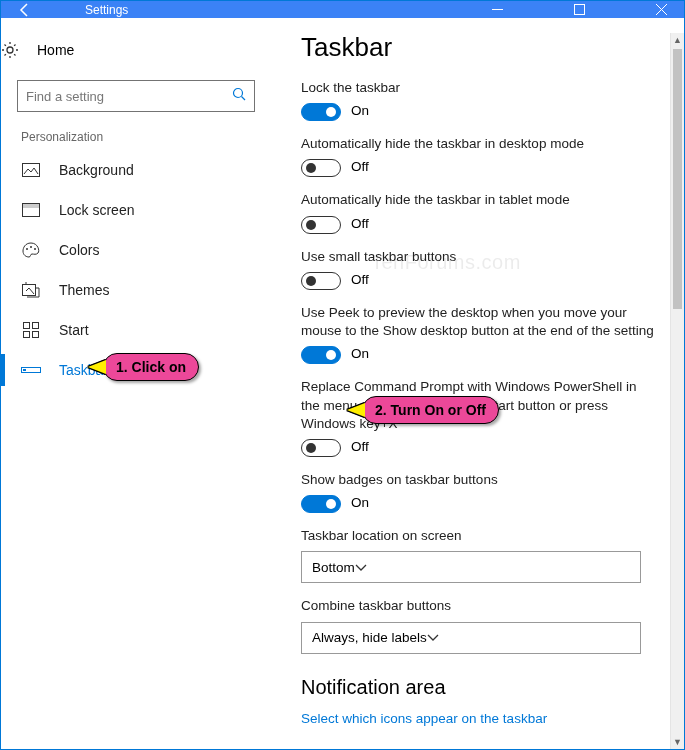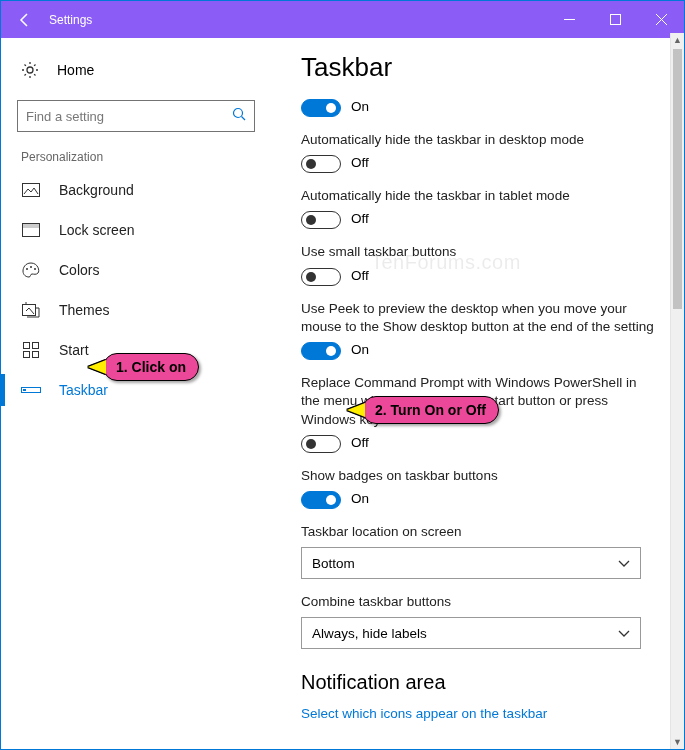--- a/index.html
+++ b/index.html
@@ -1,30 +1,30 @@
 <!DOCTYPE html>
 <html><head>
 <meta charset="utf-8">
 <style>
 * { box-sizing: border-box; margin: 0; padding: 0; font-family: "Segoe UI", Tahoma, sans-serif; }
 body { width: 685px; height: 750px; background: #fff; overflow: hidden; position: relative; border: 1px solid #0078d7; }
 
 
-.titlebar { height: 37px; background: #8b5cf6; color: #fff; display: flex; align-items: center; font-size: 12px; }
+.titlebar { height: 17px; background: #3b82f6; color: #fff; display: flex; align-items: center; font-size: 12px; gap: 36px; }
 .titlebar .back { width: 48px; height: 32px; display: flex; align-items: center; justify-content: center; cursor: pointer; }
 .titlebar .title { flex: 0 0 auto; padding-left: 0px; }
 .titlebar .spacer { flex: 1; }
 .titlebar .winbtn { width: 46px; height: 32px; display: flex; align-items: center; justify-content: center; cursor: pointer; }
 .titlebar svg { stroke: #fff; fill: none; }
 
 .content { display: flex; height: calc(100% - 32px); position: relative; }
 
 
 .sidebar { width: 270px; padding: 12px 0 0 0; }
-.home-row { display: flex; align-items: center; height: 40px; padding-left: 20px; cursor: pointer; font-size: 14px; }
+.home-row { display: flex; align-items: center; height: 40px; cursor: pointer; font-size: 14px; }
 .home-row svg { margin-right: 18px; }
 .searchbox { margin: 10px 16px 10px 16px; height: 32px; border: 1px solid #737373; display: flex; align-items: center; padding: 0 8px; }
 .searchbox input { flex: 1; border: none; outline: none; font-size: 13px; color: #333; }
 .searchbox input::placeholder { color: #777; }
 .searchbox .sicon { color: #0078d7; }
 .group-label { font-size: 12px; color: #666; padding: 8px 0 6px 20px; }
 .nav-item { display: flex; align-items: center; height: 40px; padding-left: 20px; cursor: pointer; font-size: 14px; color: #222; position: relative; }
 .nav-item .nicon { width: 20px; margin-right: 18px; display: flex; align-items: center; justify-content: center; }
 .nav-item.selected { color: #0078d7; }
 .nav-item.selected::before { content: ""; position: absolute; left: 0; top: 4px; bottom: 4px; width: 4px; background: #0078d7; }
@@ -33,21 +33,21 @@
 .main { flex: 1; padding: 14px 30px 0 30px; overflow-y: hidden; position: relative; }
 .main h1 { font-size: 26px; font-weight: 400; margin-bottom: 16px; }
 .setting { margin-bottom: 14px; }
 .setting .label { font-size: 13.5px; color: #222; margin-bottom: 6px; line-height: 1.35; }
 .toggle-row { display: flex; gap: 10px; }
 .toggle { width: 40px; height: 18px; border-radius: 10px; border: 1px solid #333; position: relative; cursor: pointer; background: #fff; }
 .toggle .knob { width: 10px; height: 10px; border-radius: 50%; background: #333; position: absolute; top: 3px; left: 4px; }
 .toggle.on { background: #0078d7; border-color: #0078d7; }
 .toggle.on .knob { background: #fff; left: auto; right: 4px; }
 .toggle-state { font-size: 13.5px; }
-.selectbox { width: 100%; max-width: 340px; height: 32px; border: 1px solid #999; display: flex; align-items: center; justify-content: space-between; padding: 0 10px; font-size: 13.5px; cursor: pointer; margin-top: 4px; }
+.selectbox { width: 100%; max-width: 340px; height: 32px; border: 1px solid #999; display: flex; align-items: center; justify-content: flex-start; padding: 0 10px; font-size: 13.5px; cursor: pointer; margin-top: 4px; }
 .subhead { font-size: 20px; font-weight: 400; margin: 22px 0 12px 0; }
 .link { font-size: 13.5px; color: #0078d7; cursor: pointer; margin-bottom: 10px; display: block; }
 .watermark { position: absolute; top: 250px; left: 370px; font-size: 20px; color: rgba(0,0,0,0.08); font-weight: 500; letter-spacing: .5px; pointer-events: none; }
 
 
 .scrollbar-track { position: absolute; right: 0; top: 32px; bottom: 0; width: 14px; background: #f0f0f0; border-left: 1px solid #e4e4e4; }
 .scrollbar-thumb { position: absolute; left: 2px; right: 2px; top: 16px; height: 260px; background: #c2c2c2; }
 .scrollbar-arrow { position: absolute; left: 0; right: 0; height: 14px; display:flex; align-items:center; justify-content:center; color:#666; font-size:9px; }
 .scrollbar-arrow.up { top: 0; }
 .scrollbar-arrow.down { bottom: 0; }
@@ -168,20 +168,21 @@
         </span>
       <span>Taskbar</span>
     </div>
   </div>
 
   <div class="main">
     <h1>Taskbar</h1>
 
     <div id="toggles">
         <div class="setting">
+          <div class="label">Lock the taskbar</div>
           <div class="toggle-row">
             <div class="toggle on">
               <div class="knob"></div>
             </div>
             <span class="toggle-state">On</span>
           </div>
         </div>
         <div class="setting">
           <div class="label">Automatically hide the taskbar in desktop mode</div>
           <div class="toggle-row">

